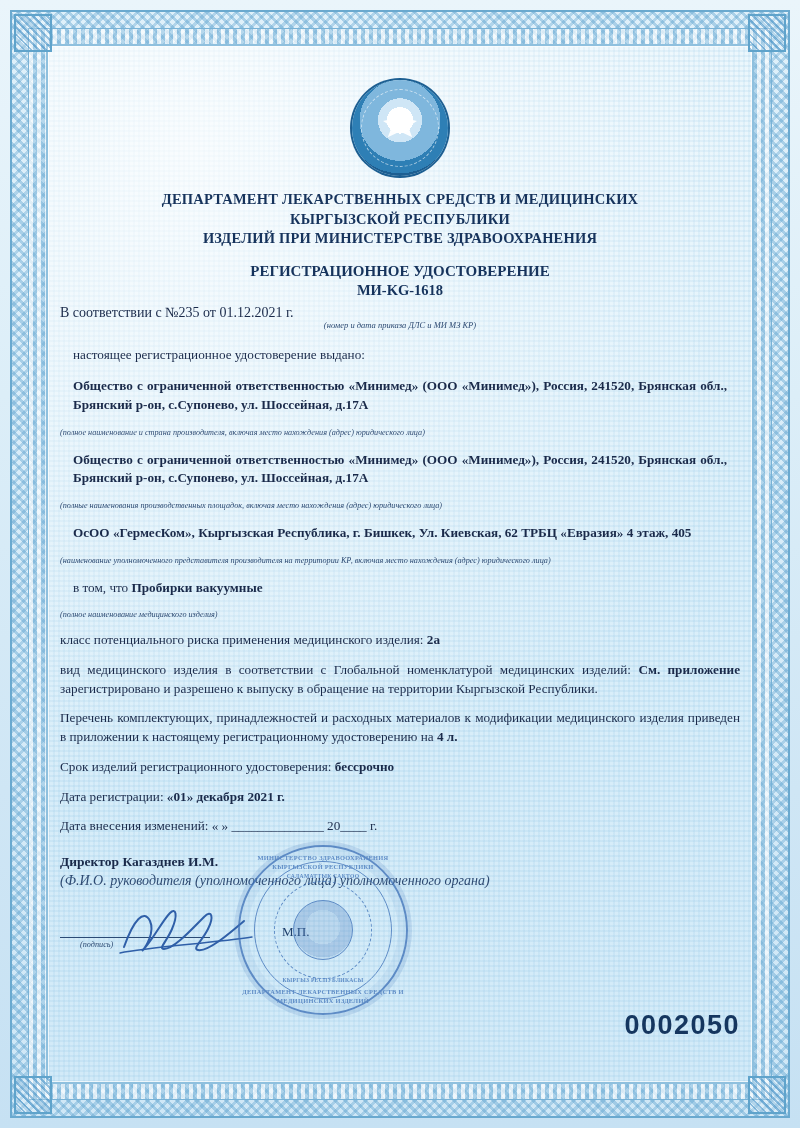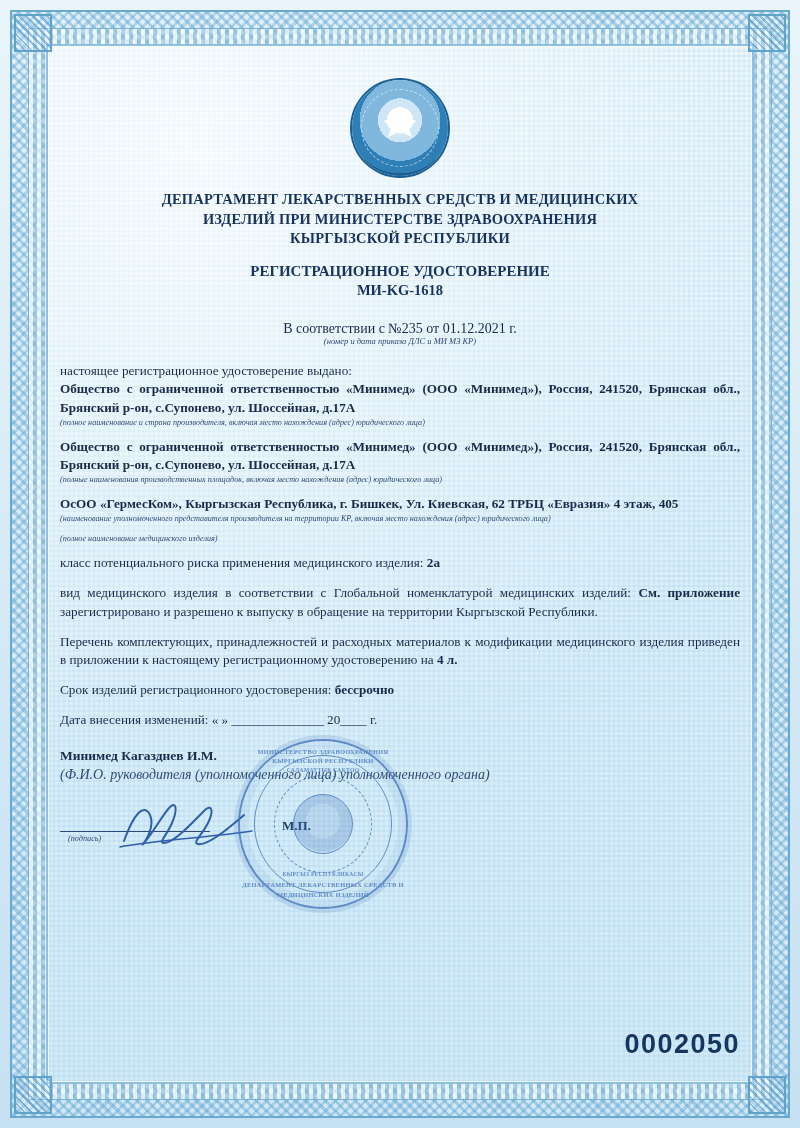--- a/index.html
+++ b/index.html
@@ -118,44 +118,43 @@
     color: #16335c;
   }
   .cert-number {
     text-align: center;
     font-weight: bold;
     font-size: 14.5px;
     margin-top: 2px;
     color: #16335c;
   }
   .order-line {
-    text-align: center;
     font-size: 14px;
-    margin-top: 22px;
+    margin-top: 6px;
     color: #1a2a4a;
   }
   .order-caption {
     text-align: center;
     font-size: 8.5px;
     font-style: italic;
     margin-top: -1px;
     color: #2d4a72;
   }
 
   
   .body {
     margin-top: 16px;
     font-size: 13.2px;
     line-height: 1.42;
   }
   .lead {
     margin-bottom: 3px;
   }
   p.block {
-    margin: 0;
+    margin: 13px;
     text-align: justify;
   }
   .bold { font-weight: bold; }
   .caption {
     font-size: 8.2px;
     font-style: italic;
     color: #2d4a72;
     margin: 0 0 10px 0;
     line-height: 1.2;
   }
@@ -182,30 +181,30 @@
     height: 34px;
   }
   .sig-line {
     position: absolute;
     left: 0; top: 20px;
     width: 150px;
     border-bottom: 1px solid #2b4a74;
   }
   .sig-sub {
     position: absolute;
-    left: 8px; top: 22px;
+    left: 20px; top: 22px;
     font-size: 8.2px;
     font-style: italic;
     color: #2d4a72;
   }
   .mp {
     position: absolute;
     left: 222px; top: 6px;
     font-size: 13px;
-    font-weight: bold;
+    font-weight: normal;
     color: #1f3f6b;
   }
   
   .sig-scribble {
     position: absolute;
     left: 58px; top: -14px;
     width: 150px; height: 58px;
     pointer-events: none;
   }
   
@@ -252,21 +251,21 @@
   }
   .stamp-text.t1 { top: 6px; }
   .stamp-text.t2 { bottom: 8px; }
   .stamp-text.t3 { top: 26px; font-size: 5.6px; }
   .stamp-text.t4 { bottom: 28px; font-size: 5.6px; }
 
   
   .serial {
     position: absolute;
     right: 0;
-    bottom: 8px;
+    bottom: 27px;
     font-family: "Liberation Sans", sans-serif;
     font-size: 27px;
     font-weight: bold;
     color: #15365f;
     letter-spacing: 1.5px;
   }
 </style>
 </head>
 <body>
 
@@ -281,42 +280,46 @@
   <div class="corner br"></div>
 
   <div class="content">
 
     <div class="emblem-wrap">
       <div class="emblem"></div>
     </div>
 
     <div class="dept-title">
       <div>ДЕПАРТАМЕНТ ЛЕКАРСТВЕННЫХ СРЕДСТВ И МЕДИЦИНСКИХ</div>
+      <div>КЫРГЫЗСКОЙ РЕСПУБЛИКИ</div>
       <div>ИЗДЕЛИЙ ПРИ МИНИСТЕРСТВЕ ЗДРАВООХРАНЕНИЯ</div>
-      <div>КЫРГЫЗСКОЙ РЕСПУБЛИКИ</div>
     </div>
 
     <div class="cert-title">РЕГИСТРАЦИОННОЕ УДОСТОВЕРЕНИЕ</div>
     <div class="cert-number">МИ-KG-1618</div>
     <div class="order-line">В соответствии с №235 от 01.12.2021 г.</div>
     <div class="order-caption">(номер и дата приказа ДЛС и МИ МЗ КР)</div>
 
     <div class="body">
 
       <p class="block lead">настоящее регистрационное удостоверение выдано:</p>
 
       <p class="block bold">Общество с ограниченной ответственностью «Минимед» (ООО «Минимед»), Россия, 241520, Брянская обл., Брянский р-он, с.Супонево, ул. Шоссейная, д.17А</p>
       <p class="caption">(полное наименование и страна производителя, включая место нахождения (адрес) юридического лица)</p>
 
       <p class="block bold">Общество с ограниченной ответственностью «Минимед» (ООО «Минимед»), Россия, 241520, Брянская обл., Брянский р-он, с.Супонево, ул. Шоссейная, д.17А</p>
       <p class="caption">(полные наименования производственных площадок, включая место нахождения (адрес) юридического лица)</p>
 
       <p class="block bold">ОсОО «ГермесКом», Кыргызская Республика, г. Бишкек, Ул. Киевская, 62 ТРБЦ «Евразия» 4 этаж, 405</p>
       <p class="caption">(наименование уполномоченного представителя производителя на территории КР, включая место нахождения (адрес) юридического лица)</p>
 
+      <p class="block">
+        <span>в том, что</span>
+        <span class="bold">Пробирки вакуумные</span>
+      </p>
       <p class="caption">(полное наименование медицинского изделия)</p>
 
       <p class="para">
         <span>класс потенциального риска применения медицинского изделия:</span>
         <span class="bold">2а</span>
       </p>
 
       <p class="para">
         <span>вид медицинского изделия в соответствии с Глобальной номенклатурой медицинских изделий:</span>
         <span class="bold">См. приложение</span>
@@ -327,24 +330,28 @@
         <span>Перечень комплектующих, принадлежностей и расходных материалов к модификации медицинского изделия приведен в приложении к настоящему регистрационному удостоверению на</span>
         <span class="bold">4 л.</span>
       </p>
 
 
       <p class="para">
         <span>Срок изделий регистрационного удостоверения:</span>
         <span class="bold">бессрочно</span>
       </p>
 
+      <p class="para">
+        <span>Дата регистрации:</span>
+        <span class="bold">«01» декабря 2021 г.</span>
+      </p>
 
       <p class="para">Дата внесения изменений: «          » ______________ 20____ г.</p>
 
-      <div class="sig-name">Минимед Кагазднев И.М.</div>
+      <div class="sig-name">Директор Кагазднев И.М.</div>
       <div class="sig-caption">(Ф.И.О. руководителя (уполномоченного лица) уполномоченного органа)</div>
 
       <div class="sig-row">
         <div class="sig-line"></div>
         <div class="sig-sub">(подпись)</div>
         <div class="mp">М.П.</div>
 
         <svg class="sig-scribble" viewBox="0 0 150 58">
           <path d="M6,44 C16,16 26,6 32,18 C37,29 28,44 24,48 C33,40 44,18 52,10 C58,4 60,12 54,26 C49,38 40,46 46,46 C56,46 74,26 86,14 C94,6 96,14 90,26 C84,38 74,46 80,47 C90,49 112,30 126,18" fill="none" stroke="#2f5fa8" stroke-width="2" stroke-linecap="round"></path>
           <path d="M2,50 C30,44 96,40 134,34" fill="none" stroke="#2f5fa8" stroke-width="1.4" stroke-linecap="round"></path>

